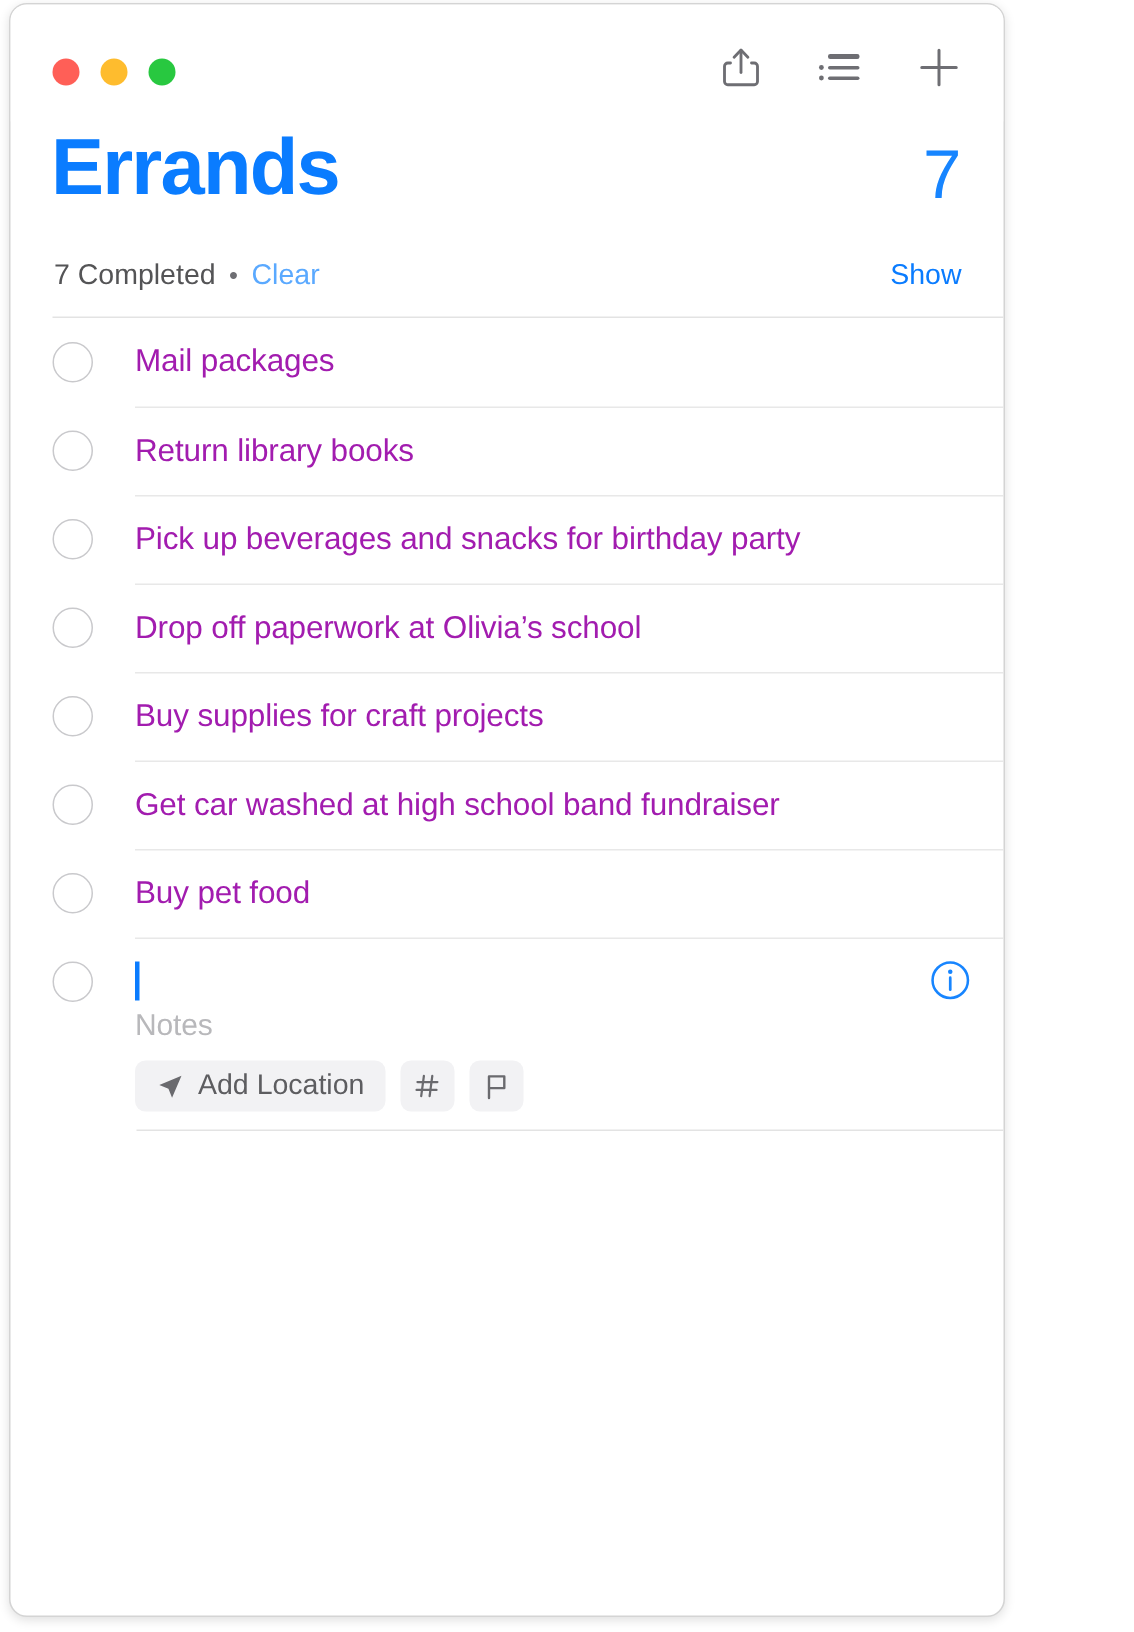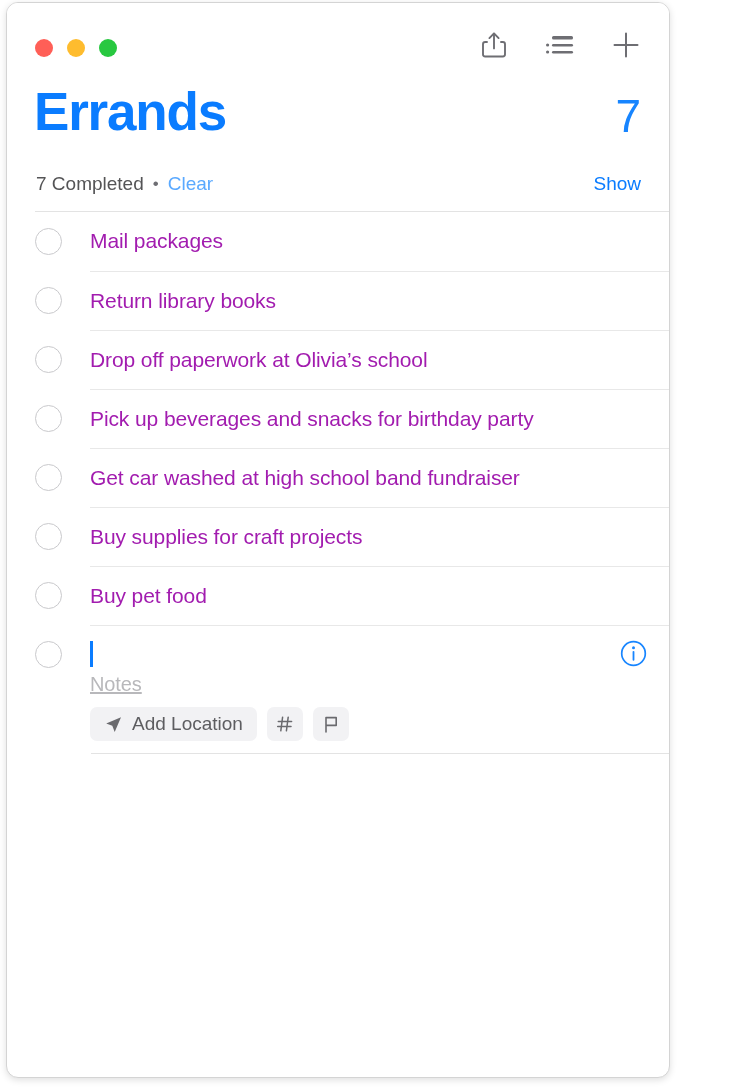--- a/index.html
+++ b/index.html
@@ -196,21 +196,20 @@
     display: inline-block;
     width: 2.5px;
     height: 26px;
     background: #0a7cff;
   }
   .ph {
     font-size: 20px;
     color: #b8b8bb;
     line-height: 30px;
     letter-spacing: -0.1px;
-    text-decoration: underline;
   }
   .info-icon {
     position: absolute;
     right: 22px;
     top: 14px;
     width: 27px;
     height: 27px;
     cursor: default;
   }
   .chips {
@@ -322,42 +321,42 @@
     <div class="task-row">
       <div class="circle"></div>
       <div class="task-body">
         <span class="task-text">Return library books</span>
       </div>
     </div>
 
     <div class="task-row">
       <div class="circle"></div>
       <div class="task-body">
+        <span class="task-text">Pick up beverages and snacks for birthday party</span>
+      </div>
+    </div>
+
+    <div class="task-row">
+      <div class="circle"></div>
+      <div class="task-body">
         <span class="task-text">Drop off paperwork at Olivia’s school</span>
       </div>
     </div>
 
     <div class="task-row">
       <div class="circle"></div>
       <div class="task-body">
-        <span class="task-text">Pick up beverages and snacks for birthday party</span>
+        <span class="task-text">Buy supplies for craft projects</span>
       </div>
     </div>
 
     <div class="task-row">
       <div class="circle"></div>
       <div class="task-body">
         <span class="task-text">Get car washed at high school band fundraiser</span>
-      </div>
-    </div>
-
-    <div class="task-row">
-      <div class="circle"></div>
-      <div class="task-body">
-        <span class="task-text">Buy supplies for craft projects</span>
       </div>
     </div>
 
     <div class="task-row">
       <div class="circle"></div>
       <div class="task-body">
         <span class="task-text">Buy pet food</span>
       </div>
     </div>
 

